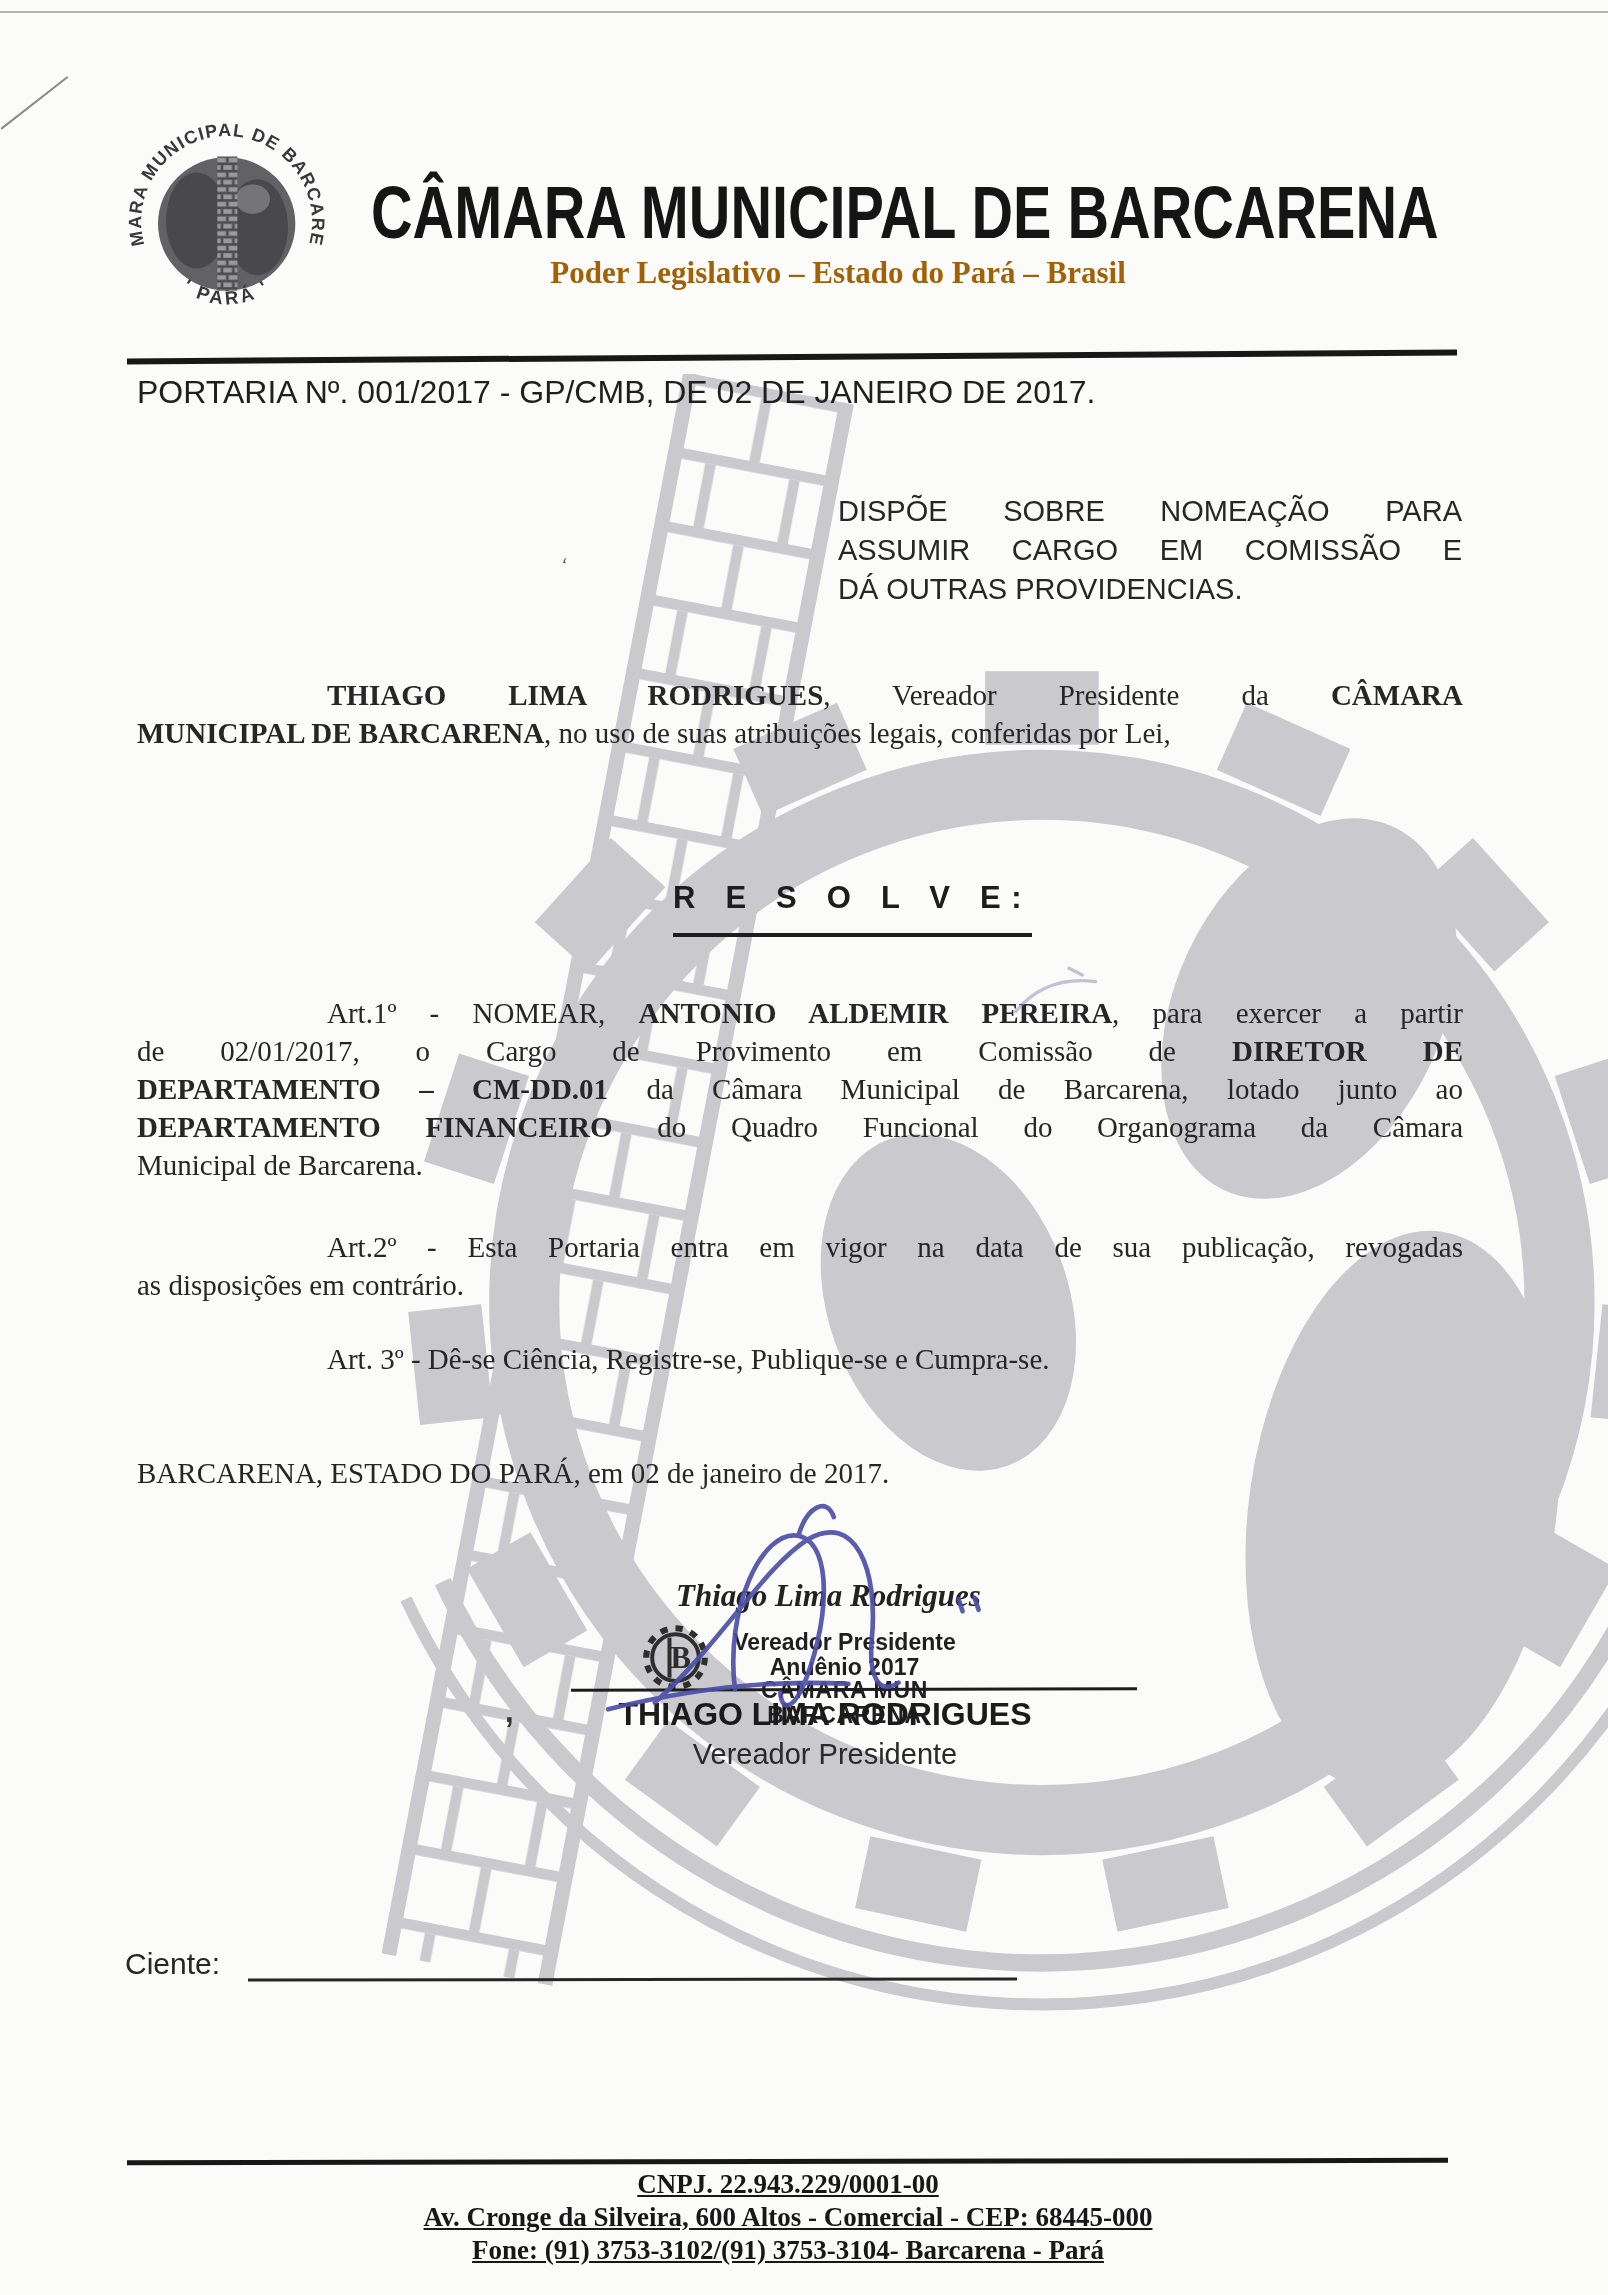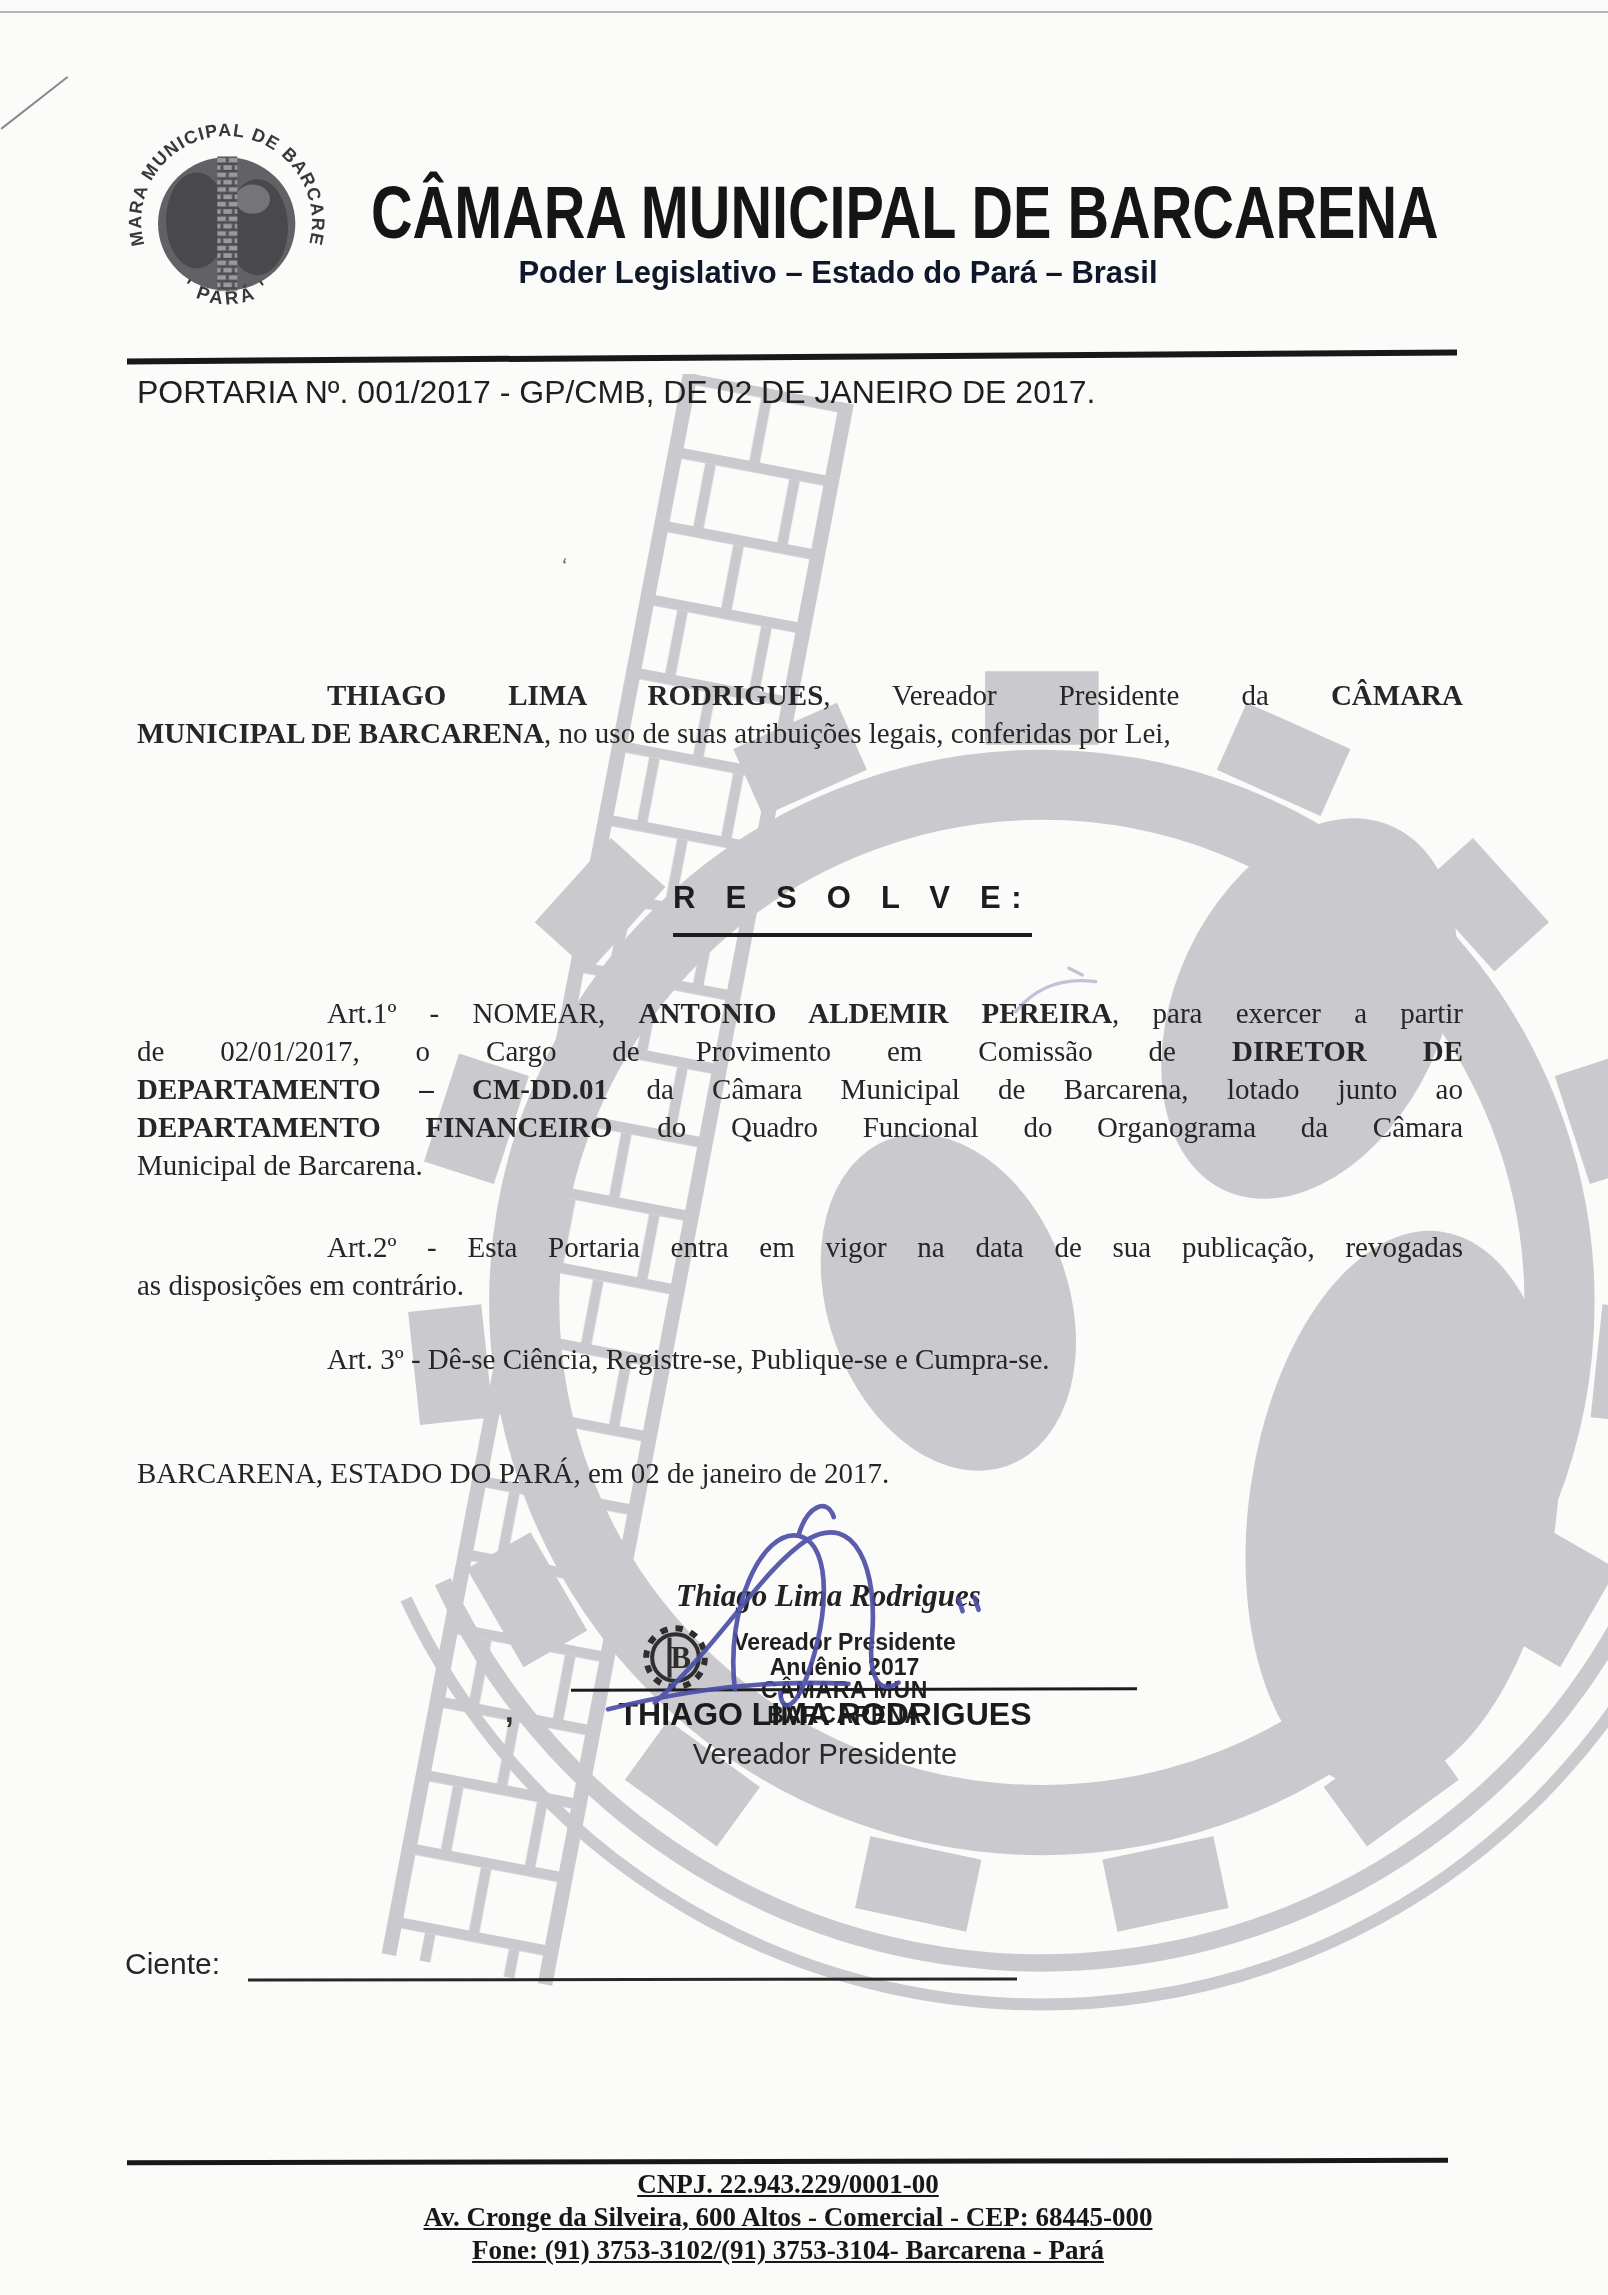--- a/index.html
+++ b/index.html
@@ -7,21 +7,21 @@
         font-family:"Liberation Sans","DejaVu Sans",sans-serif;color:#2a2a2a;}
   .abs{position:absolute;}
   
   #top-scan-line{left:0;top:10.7px;width:1609px;height:2px;background:#9c9c9c;opacity:.75;}
   #fold-mark{left:1.3px;top:128px;width:85px;height:2px;background:#8a8a8a;transform:rotate(-38deg);transform-origin:0 50%;border-radius:1.3px;}
   
   #seal-svg{left:122px;top:115px;}
   #brand-title{left:371px;top:175px;font-weight:bold;font-size:72px;line-height:72px;white-space:nowrap;
                color:#151515;transform:scale(0.80,1.04);transform-origin:0 0;letter-spacing:0px;}
   #brand-subtitle{left:374px;top:255px;width:928px;text-align:center;
-                  font-family:Liberation Sans, sans-serif;font-weight:bold;font-size:31px;color:#0f172a;}
+                  font-family:Liberation Serif, serif;font-weight:bold;font-size:31px;color:#a16207;}
   .rule{background:#181818;}
   #header-rule{left:127px;top:354px;width:1330px;height:6px;transform:rotate(-0.38deg);}
   
   .body-par{left:137px;width:1326px;font-size:29px;line-height:38px;color:#262626;font-family:Liberation Serif, serif;}
   .jline{text-align:justify;text-align-last:justify;}
   .iline{text-indent:190px;}
   #doc-heading{left:137px;top:374px;width:1135px;font-weight:normal;font-size:32px;color:#1f1f1f;white-space:nowrap;}
   #summary-block{left:838px;top:492px;width:624px;font-size:29px;line-height:39px;color:#262626;}
   #resolve-heading{left:673px;top:880px;font-weight:bold;font-size:31px;letter-spacing:10.7px;color:#1d1d1d;
                    border-bottom:4px solid #1d1d1d;padding-bottom:17px;}
@@ -135,20 +135,25 @@
       <textPath href="#sealArcBottom" startOffset="50%" text-anchor="middle">' PARÁ '</textPath>
     </text>
   </svg>
 
   <div id="brand-title" class="abs z2">CÂMARA MUNICIPAL DE BARCARENA</div>
   <div id="brand-subtitle" class="abs z2">Poder Legislativo – Estado do Pará – Brasil</div>
   <div id="header-rule" class="abs rule z2"></div>
 
   <div id="doc-heading" class="abs z2">PORTARIA Nº. 001/2017 - GP/CMB, DE 02 DE JANEIRO DE 2017.</div>
 
+  <div id="summary-block" class="abs z2">
+    <div class="jline">DISPÕE SOBRE NOMEAÇÃO PARA</div>
+    <div class="jline">ASSUMIR CARGO EM COMISSÃO E</div>
+    <div>DÁ OUTRAS PROVIDENCIAS.</div>
+  </div>
 
   <div id="preamble" class="abs body-par z2">
     <div class="jline iline"><b>THIAGO LIMA RODRIGUES</b><span>, Vereador Presidente da </span><b>CÂMARA</b></div>
     <div><b>MUNICIPAL DE BARCARENA</b><span>, no uso de suas atribuições legais, conferidas por Lei,</span></div>
   </div>
 
   <div id="resolve-heading" class="abs z2">R E S O L V E:</div>
 
   <div id="article-1" class="abs body-par z2">
     <div class="jline iline"><span>Art.1º - NOMEAR, </span><b>ANTONIO ALDEMIR PEREIRA</b><span>, para exercer a partir</span></div>

